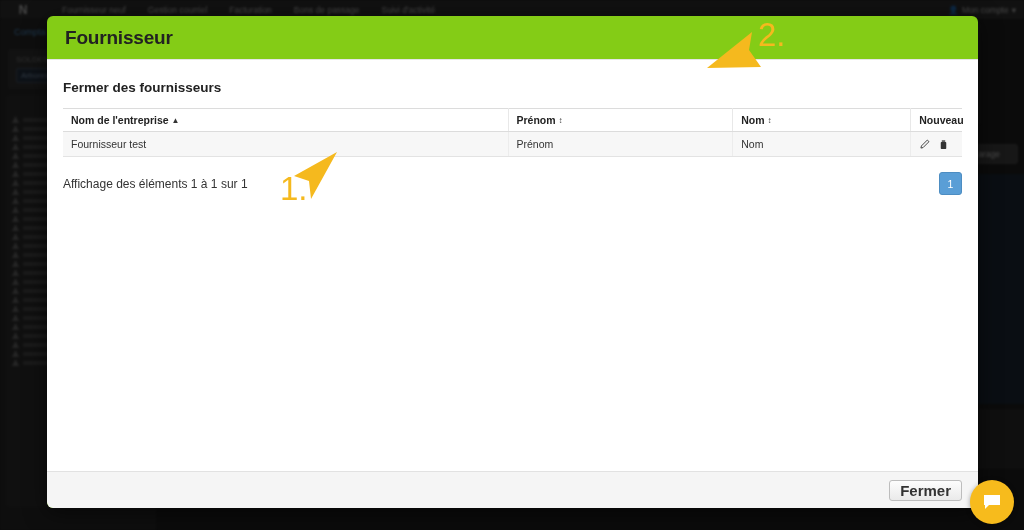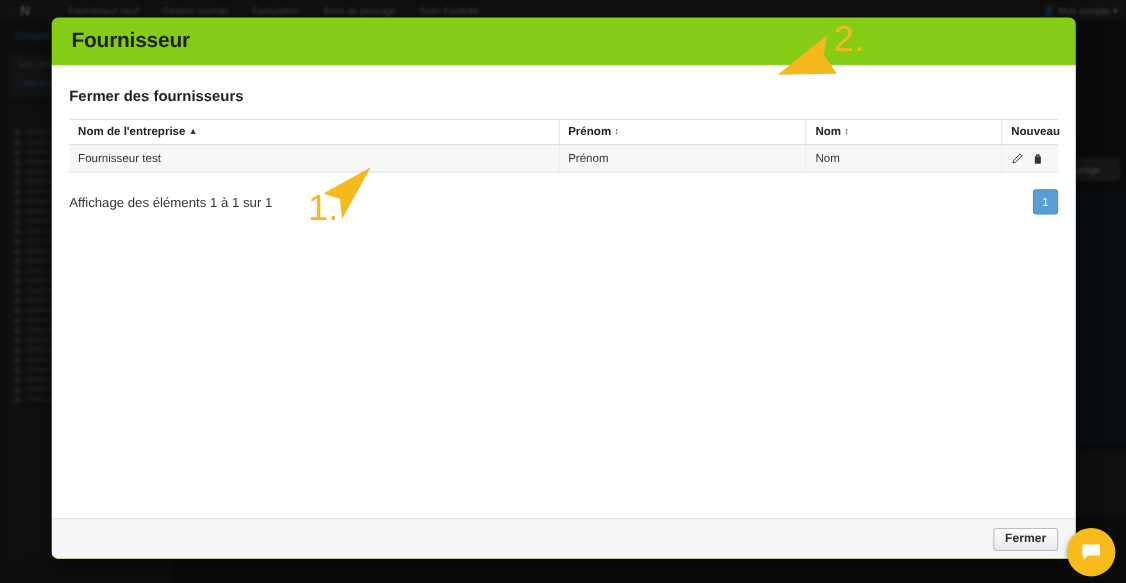--- a/index.html
+++ b/index.html
@@ -298,21 +298,21 @@
     border-top: 1px solid #e2e2e2;
     display: flex;
     align-items: center;
     justify-content: flex-end;
     padding-right: 16px;
     box-sizing: border-box;
   }
   .btn-fermer {
     height: 21px;
     padding: 0 10px;
-    font-size: 11px;
+    font-size: 15px;
     font-weight: bold;
     color: #333;
     background: linear-gradient(#fdfdfd, #eaeaea);
     border: 1px solid #bdbdbd;
     border-radius: 3px;
     cursor: pointer;
     font-family: "Liberation Sans", sans-serif;
     display: flex; align-items: center;
   }
 

